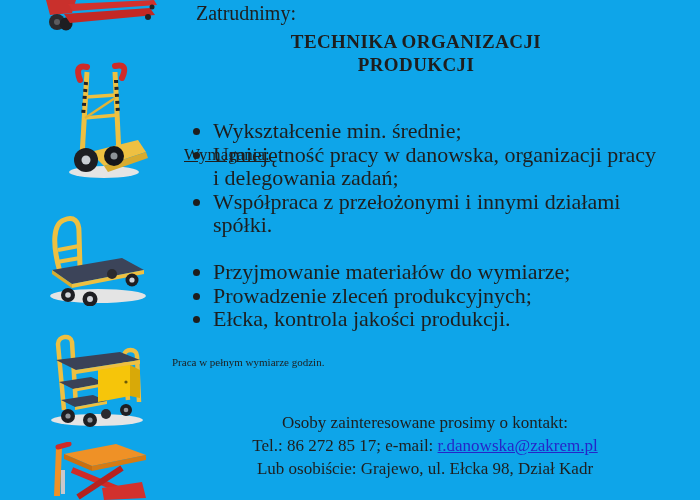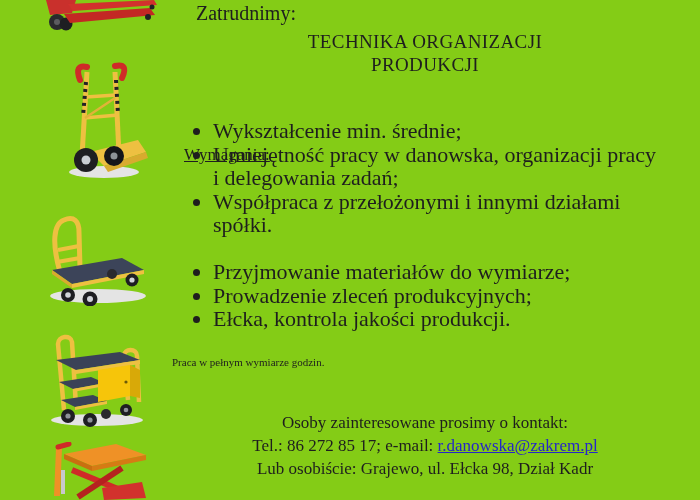--- a/index.html
+++ b/index.html
@@ -1,32 +1,32 @@
 <!DOCTYPE html>
 <html><head>
 <meta charset="utf-8">
 <style>
   html, body { margin: 0; padding: 0; }
   body { background: #ffffff; }
   .page {
     position: relative;
     width: 700px;
     height: 500px;
-    background: #84cc16;
+    background: #0ea5e9;
     overflow: hidden;
     font-family: "Liberation Serif", serif;
     color: #1e1e1e;
   }
   .abs { position: absolute; }
 
   
   .intro { left: 196px; top: 2px; font-size: 20px; }
   .title-block {
-    left: 225px; top: 30px; width: 400px;
-    text-align: center; font-weight: 400;
+    left: 216px; top: 30px; width: 400px;
+    text-align: center; font-weight: 700;
     font-size: 19px; line-height: 23px; letter-spacing: 0.4px;
   }
   .section-heading { font-size: 17px; text-decoration: underline; }
   .heading-1 { left: 184px; top: 97px; margin-top: 48px; }
   .heading-2 { left: 178px; top: 238px; }
   ul.bullets {
     margin: 0; padding: 0 0 0 33px;
     width: 452px; font-size: 22px; line-height: 23.5px;
     list-style: disc outside;
   }

